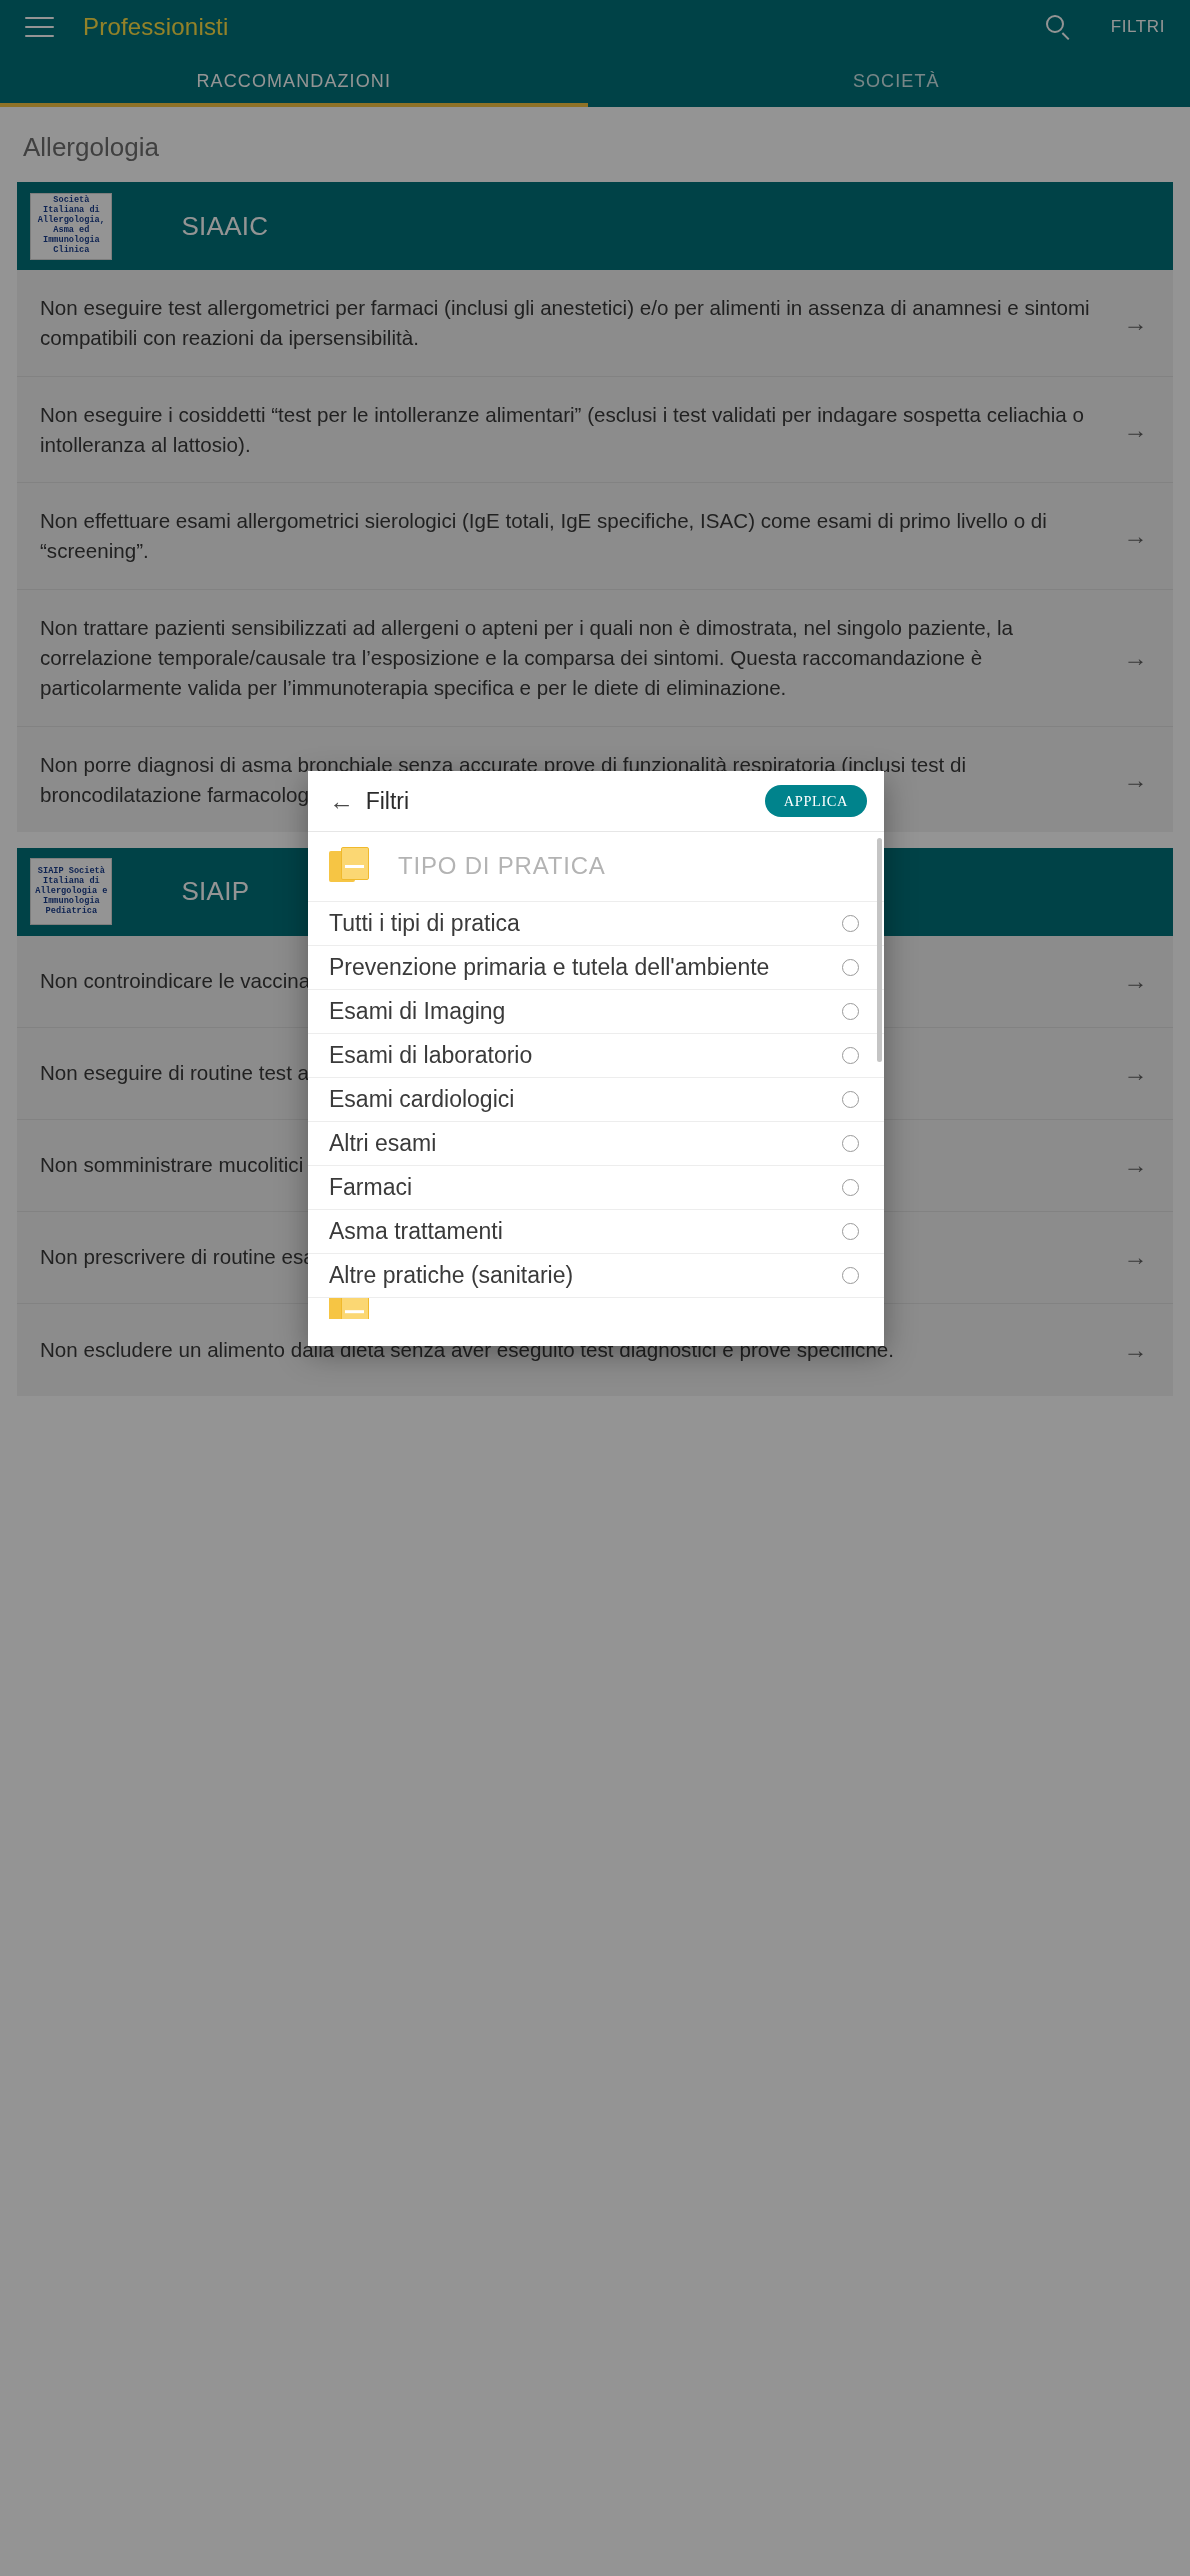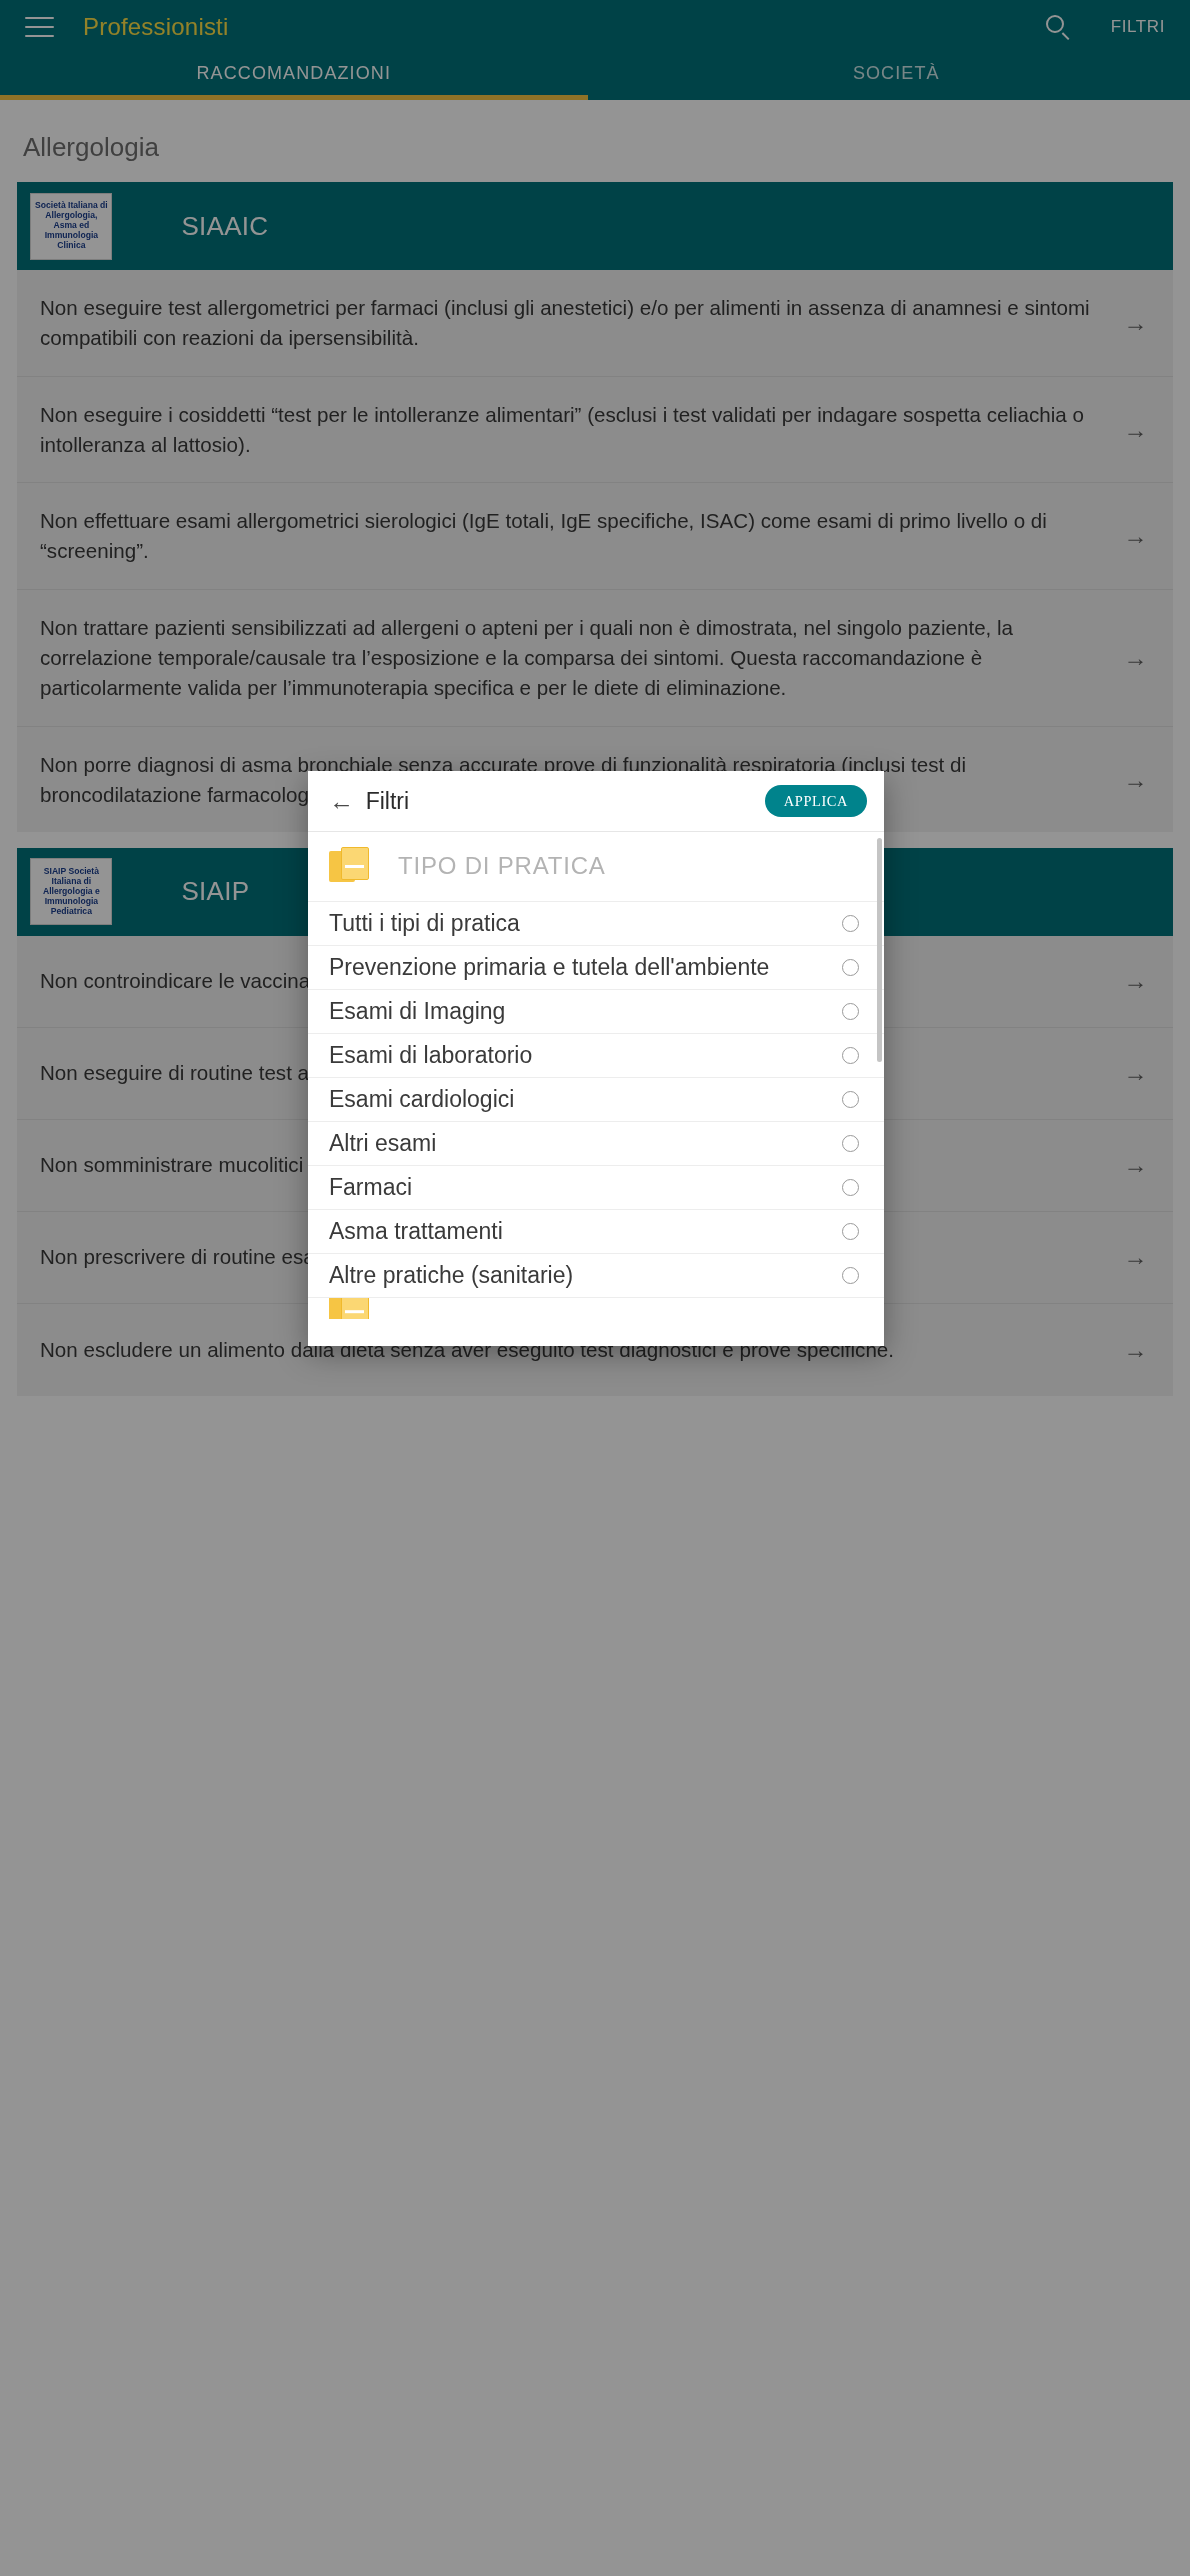--- a/index.html
+++ b/index.html
@@ -63,21 +63,21 @@
   }
   .filtri-btn {
     color: #ffffff;
     font-size: 17px;
     letter-spacing: 0.6px;
   }
 
   
   .tabs {
     position: absolute;
-    top: 46px; left: 0;
+    top: 54px; left: 0;
     width: 1190px; height: 54px;
     background: #00737b;
     display: flex;
     gap: 15px;
   }
   .tab {
     flex: 1;
     display: flex;
     align-items: center;
     justify-content: center;
@@ -126,20 +126,21 @@
     overflow: hidden;
     flex-shrink: 0;
   }
   .society-logo-inner {
     font-size: 8.6px;
     color: #1b3f8f;
     line-height: 1.15;
     text-align: center;
     padding: 1.9px;
     font-weight: bold;
+    font-family: Liberation Mono, monospace;
   }
   .society-name {
     color: #ffffff;
     font-size: 26px;
     margin-left: 69px;
     letter-spacing: 0.3px;
   }
   .reco-list {
     margin: 0 17px;
     background: #f2f2f2;

